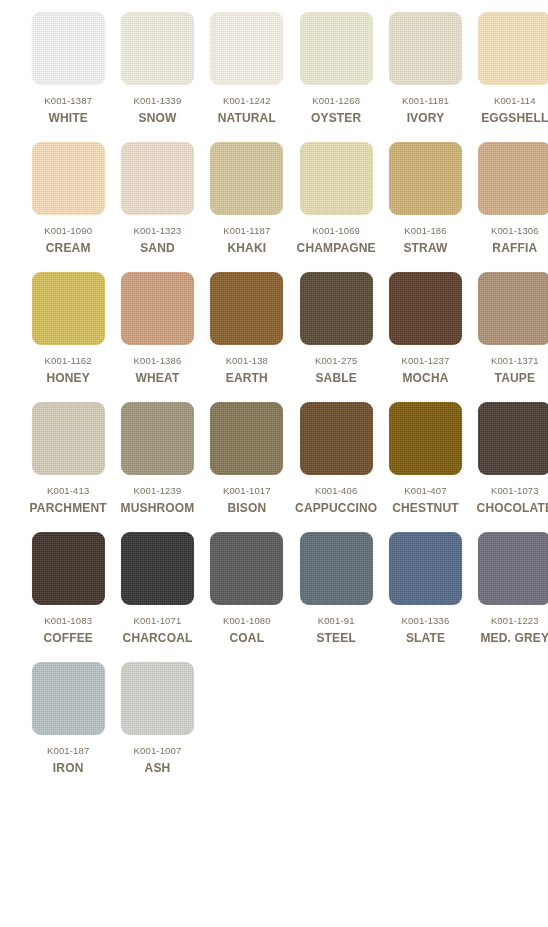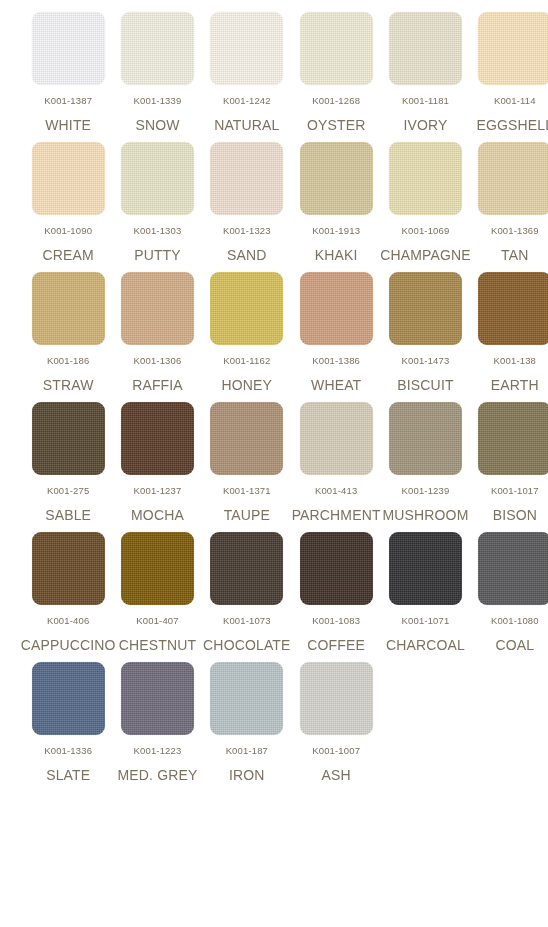--- a/index.html
+++ b/index.html
@@ -69,24 +69,25 @@
 
   .swatch-code {
     display: block;
     font-size: 9.5px;
     letter-spacing: 0.15px;
     white-space: nowrap;
   }
 
   .swatch-name {
     display: block;
-    font-size: 14px;
+    font-size: 12px;
     letter-spacing: 0.15px;
     white-space: nowrap;
-    margin-top: 10px;
+    margin-top: 3px;
+    font-weight: bold;
   }
 </style>
 </head>
 <body>
 
 <main id="swatch-grid">
     <div class="swatch-cell">
       <div class="swatch-chip" style="background-color: rgb(244, 244, 246);"></div>
       <div class="swatch-caption">
         <span class="swatch-code">K001-1387</span>
@@ -129,55 +130,41 @@
       </div>
     </div>
     <div class="swatch-cell">
       <div class="swatch-chip" style="background-color: rgb(247, 222, 187);"></div>
       <div class="swatch-caption">
         <span class="swatch-code">K001-1090</span>
         <span class="swatch-name">CREAM</span>
       </div>
     </div>
     <div class="swatch-cell">
-      <div class="swatch-chip" style="background-color: rgb(231, 228, 200);"></div>
-      <div class="swatch-caption">
-        <span class="swatch-code">K001-1303</span>
-        <span class="swatch-name">PUTTY</span>
-      </div>
-    </div>
-    <div class="swatch-cell">
       <div class="swatch-chip" style="background-color: rgb(238, 223, 206);"></div>
       <div class="swatch-caption">
         <span class="swatch-code">K001-1323</span>
         <span class="swatch-name">SAND</span>
       </div>
     </div>
     <div class="swatch-cell">
       <div class="swatch-chip" style="background-color: rgb(212, 199, 154);"></div>
       <div class="swatch-caption">
-        <span class="swatch-code">K001-1913</span>
+        <span class="swatch-code">K001-1187</span>
         <span class="swatch-name">KHAKI</span>
       </div>
     </div>
     <div class="swatch-cell">
       <div class="swatch-chip" style="background-color: rgb(232, 223, 179);"></div>
       <div class="swatch-caption">
         <span class="swatch-code">K001-1069</span>
         <span class="swatch-name">CHAMPAGNE</span>
       </div>
     </div>
     <div class="swatch-cell">
-      <div class="swatch-chip" style="background-color: rgb(227, 210, 166);"></div>
-      <div class="swatch-caption">
-        <span class="swatch-code">K001-1369</span>
-        <span class="swatch-name">TAN</span>
-      </div>
-    </div>
-    <div class="swatch-cell">
       <div class="swatch-chip" style="background-color: rgb(207, 177, 115);"></div>
       <div class="swatch-caption">
         <span class="swatch-code">K001-186</span>
         <span class="swatch-name">STRAW</span>
       </div>
     </div>
     <div class="swatch-cell">
       <div class="swatch-chip" style="background-color: rgb(210, 173, 135);"></div>
       <div class="swatch-caption">
         <span class="swatch-code">K001-1306</span>
@@ -192,27 +179,20 @@
       </div>
     </div>
     <div class="swatch-cell">
       <div class="swatch-chip" style="background-color: rgb(207, 159, 125);"></div>
       <div class="swatch-caption">
         <span class="swatch-code">K001-1386</span>
         <span class="swatch-name">WHEAT</span>
       </div>
     </div>
     <div class="swatch-cell">
-      <div class="swatch-chip" style="background-color: rgb(168, 137, 77);"></div>
-      <div class="swatch-caption">
-        <span class="swatch-code">K001-1473</span>
-        <span class="swatch-name">BISCUIT</span>
-      </div>
-    </div>
-    <div class="swatch-cell">
       <div class="swatch-chip" style="background-color: rgb(138, 94, 40);"></div>
       <div class="swatch-caption">
         <span class="swatch-code">K001-138</span>
         <span class="swatch-name">EARTH</span>
       </div>
     </div>
     <div class="swatch-cell">
       <div class="swatch-chip" style="background-color: rgb(86, 72, 49);"></div>
       <div class="swatch-caption">
         <span class="swatch-code">K001-275</span>
@@ -290,20 +270,27 @@
       </div>
     </div>
     <div class="swatch-cell">
       <div class="swatch-chip" style="background-color: rgb(88, 88, 90);"></div>
       <div class="swatch-caption">
         <span class="swatch-code">K001-1080</span>
         <span class="swatch-name">COAL</span>
       </div>
     </div>
     <div class="swatch-cell">
+      <div class="swatch-chip" style="background-color: rgb(93, 107, 118);"></div>
+      <div class="swatch-caption">
+        <span class="swatch-code">K001-91</span>
+        <span class="swatch-name">STEEL</span>
+      </div>
+    </div>
+    <div class="swatch-cell">
       <div class="swatch-chip" style="background-color: rgb(82, 103, 135);"></div>
       <div class="swatch-caption">
         <span class="swatch-code">K001-1336</span>
         <span class="swatch-name">SLATE</span>
       </div>
     </div>
     <div class="swatch-cell">
       <div class="swatch-chip" style="background-color: rgb(111, 106, 122);"></div>
       <div class="swatch-caption">
         <span class="swatch-code">K001-1223</span>

